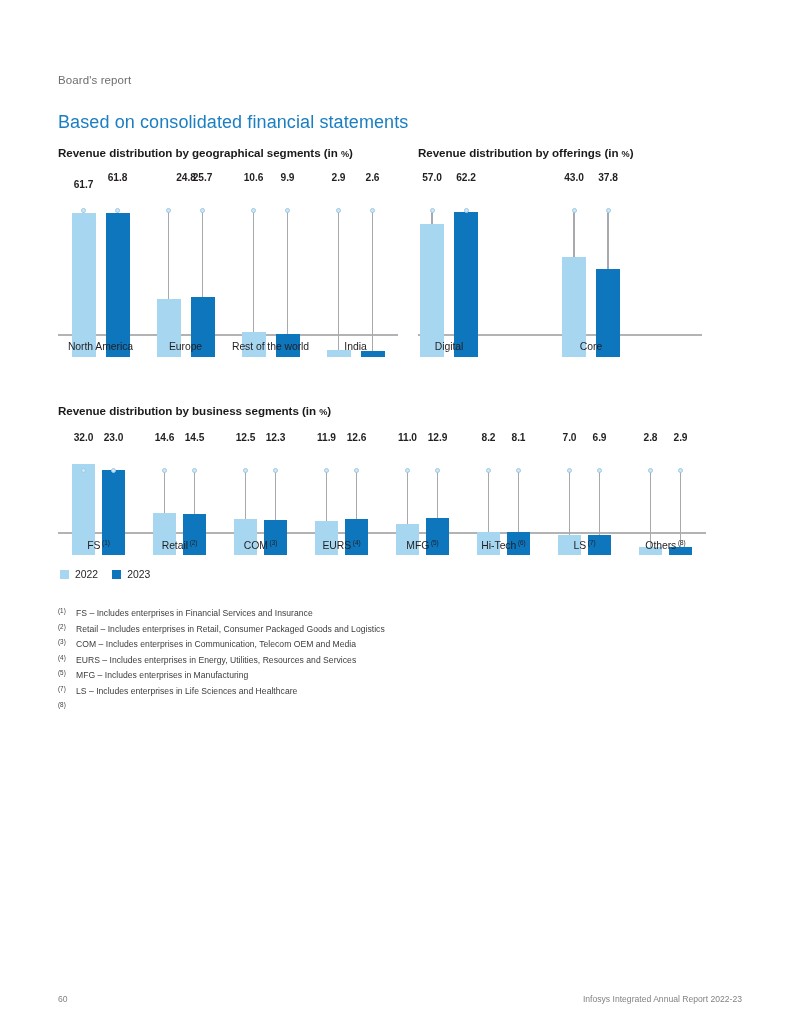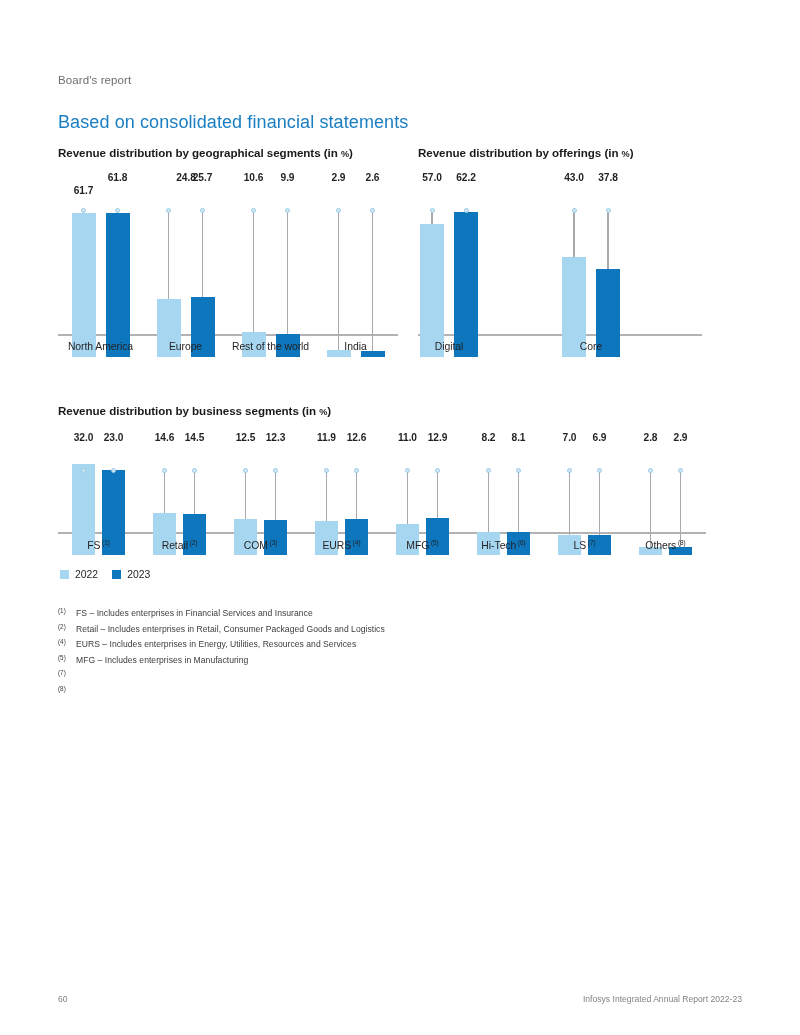--- a/index.html
+++ b/index.html
@@ -176,21 +176,21 @@
     <div class="chart-title">
       <span>Revenue distribution by geographical segments (in </span><span class="pct-unit">%</span><span>)</span>
     </div>
     <div class="plot" id="plot-1" style="margin-top: 10px; height: 188px;">
         <div class="axis-line" style="top: 165px;"></div>
         <div class="bar-wrap" style="left: 13.5px; width: 24px; height: 165px;">
           <div class="bar y2022" style="height: 143.673px;"></div>
           <div class="stem" style="top: 18px; height: 3.32714px;"></div>
           <div class="knob" style="top: 15.5px;"></div>
         </div>
-        <div class="val-label" style="left: 3.5px; width: 44px; top: 16px;">61.7</div>
+        <div class="val-label" style="left: 3.5px; width: 44px; top: 10px;">61.7</div>
         <div class="bar-wrap" style="left: 47.5px; width: 24px; height: 165px;">
           <div class="bar y2023" style="height: 143.906px;"></div>
           <div class="stem" style="top: 18px; height: 3.09429px;"></div>
           <div class="knob" style="top: 15.5px;"></div>
         </div>
         <div class="val-label" style="left: 37.5px; width: 44px; top: 3px;">61.8</div>
         <div class="cat-label" style="left: -27.5px; width: 140px; top: 172px;">North America</div>
         <div class="bar-wrap" style="left: 98.5px; width: 24px; height: 165px;">
           <div class="bar y2022" style="height: 57.7486px;"></div>
           <div class="stem" style="top: 18px; height: 89.2514px;"></div>
@@ -395,29 +395,34 @@
   <div class="footnotes" id="footnotes">
       <div class="footnote">
         <span class="fn-mark">(1)</span>
         <span>FS – Includes enterprises in Financial Services and Insurance</span>
       </div>
       <div class="footnote">
         <span class="fn-mark">(2)</span>
         <span>Retail – Includes enterprises in Retail, Consumer Packaged Goods and Logistics</span>
       </div>
       <div class="footnote">
+        <span class="fn-mark">(3)</span>
+        <span>COM – Includes enterprises in Communication, Telecom OEM and Media</span>
+      </div>
+      <div class="footnote">
         <span class="fn-mark">(4)</span>
         <span>EURS – Includes enterprises in Energy, Utilities, Resources and Services</span>
       </div>
       <div class="footnote">
         <span class="fn-mark">(5)</span>
         <span>MFG – Includes enterprises in Manufacturing</span>
       </div>
       <div class="footnote">
         <span class="fn-mark">(7)</span>
+        <span>LS – Includes enterprises in Life Sciences and Healthcare</span>
       </div>
       <div class="footnote">
         <span class="fn-mark">(8)</span>
       </div>
     </div>
 
   <div class="footer-page">60</div>
   <div class="footer-right">Infosys Integrated Annual Report 2022-23</div>
 
 </div>

